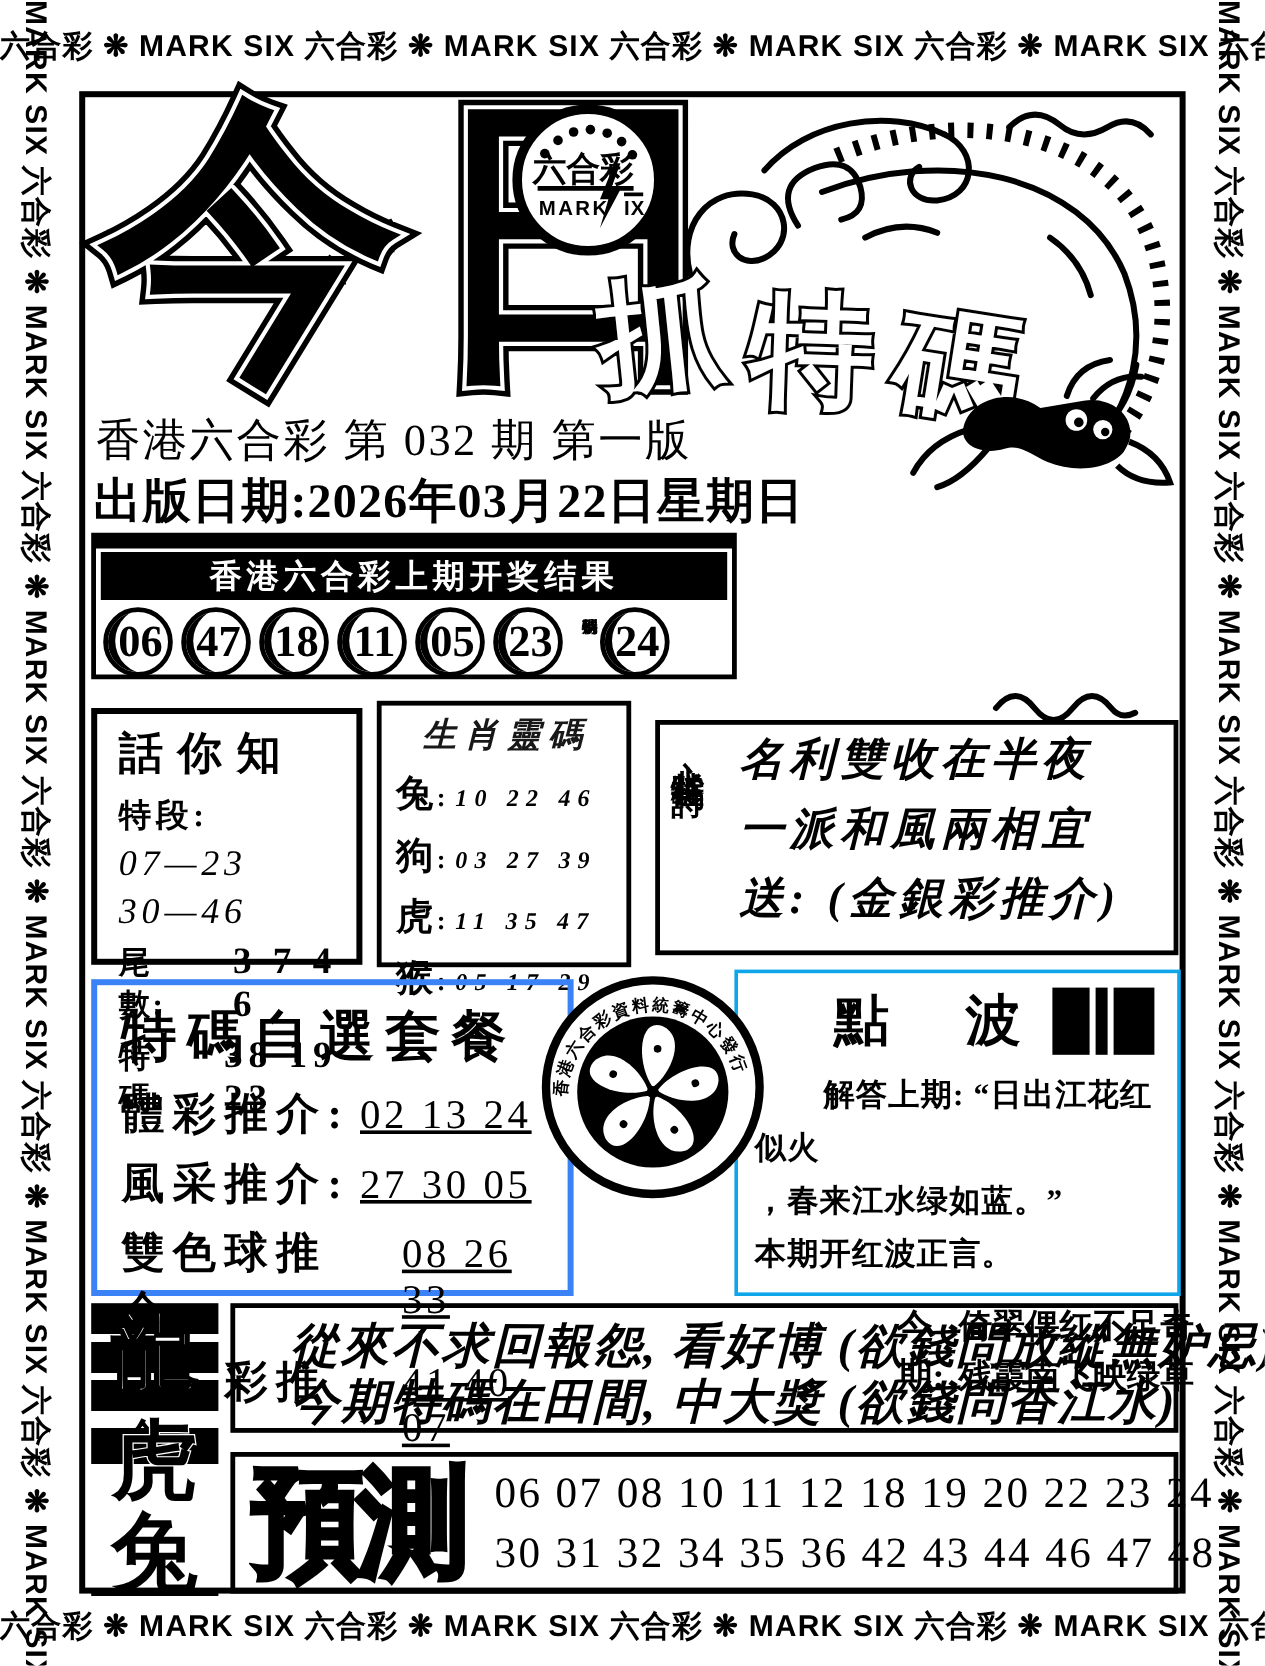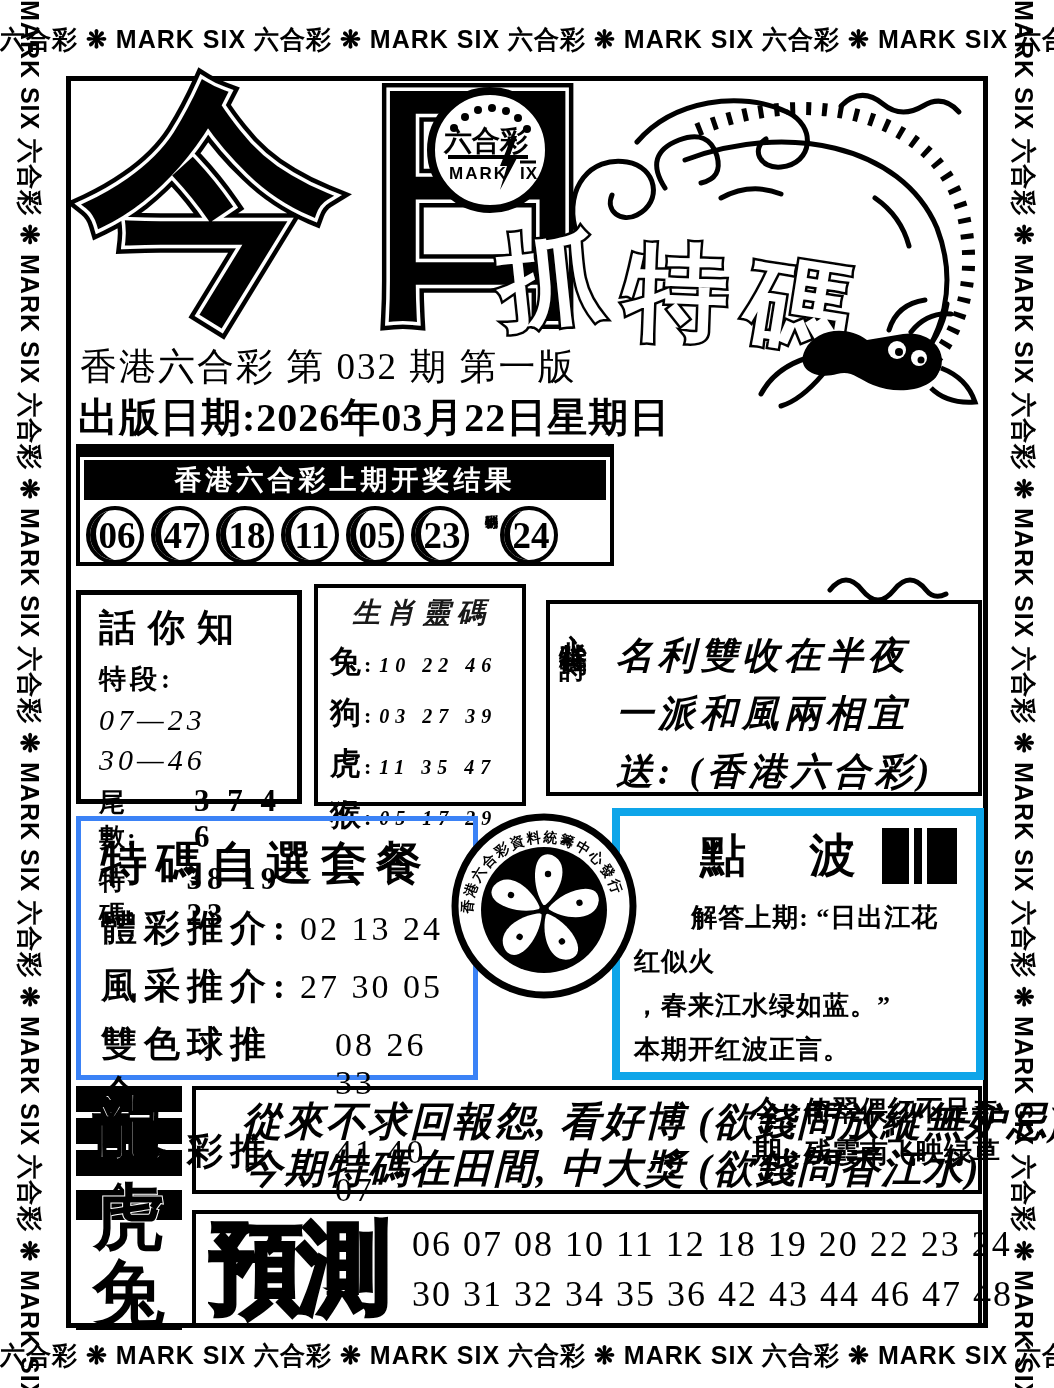--- a/index.html
+++ b/index.html
@@ -77,35 +77,35 @@
                   text-align:center; opacity:.9; }
   .zodiac-row { display:flex; align-items:baseline; margin-top:9px; }
   .zodiac-row .animal { font-size:31px; font-weight:bold; }
   .zodiac-row .colon  { font-size:22px; font-weight:bold; margin:0 8px 0 3px; }
   .zodiac-row .nums   { font-size:20px; font-weight:bold; font-style:italic; letter-spacing:6px; }
 
   .poem { position:absolute; left:546px; top:600px; width:436px; height:196px;
           border:4px solid #000; display:flex; background:#fff; }
   .poem-title { writing-mode:vertical-rl; text-orientation:upright; font-size:27px;
                 font-weight:bold; padding:8px 3px 0 5px; letter-spacing:5px; }
-  .poem-body { flex:1; padding:23px 4px 0 22px; font-size:37px; font-weight:600;
+  .poem-body { flex:1; padding:1px 4px 0 22px; font-size:37px; font-weight:600;
                font-style:italic; line-height:58px; letter-spacing:5px; white-space:nowrap; }
   .poem-squiggle { position:absolute; left:826px; top:566px; width:130px; height:34px; }
 
   .combo { position:absolute; left:76px; top:816px; width:402px; height:264px;
            border:5px solid #3b82f6; padding:12px 0 0 20px; }
   .combo-title { font-size:46px; font-weight:bold; letter-spacing:9px; }
   .combo-row { display:flex; align-items:baseline; margin-top:9px; }
   .combo-row .lbl { font-size:36px; font-weight:bold; letter-spacing:7px; }
-  .combo-row .val { font-size:34px; margin-left:8px; letter-spacing:3px; }
+  .combo-row .val { font-size:34px; margin-left:8px; letter-spacing:3px;text-decoration:underline; }
 
   .stamp { position:absolute; left:448px; top:810px; width:192px; height:192px; z-index:5; }
 
   .dianbo { position:absolute; left:612px; top:808px; width:372px; height:272px;
-            border:8px solid #0ea5e9; padding:10px 14px 0 14px; }
+            border:3px solid #0ea5e9; padding:10px 14px 0 14px; }
   .dianbo-titlerow { display:flex; align-items:center; margin-left:66px; height:60px; }
   .dianbo-title { font-size:46px; font-weight:bold; letter-spacing:26px; white-space:nowrap; }
   .redact { background:#000; height:56px; display:inline-block; margin-right:5px; }
   .r1 { width:54px; } .r2 { width:16px; } .r3 { width:58px; }
   .dianbo-answer { margin-top:10px; font-size:26px; font-weight:600; line-height:44px;
                    letter-spacing:1px; }
   .dianbo-answer .ind { text-indent:2.2em; display:block; }
   .dianbo-current { display:flex; align-items:center; margin-top:18px; margin-left:118px; }
   .dianbo-current .lbl { font-size:30px; font-weight:bold; margin-right:12px; }
   .dianbo-current .lines { font-size:28px; font-weight:600; line-height:42px; white-space:nowrap; }
@@ -256,21 +256,21 @@
 </div>
 
 <svg class="poem-squiggle" viewBox="0 0 130 34">
   <path d="M4 24 q16 -20 32 0 q16 20 32 0 q16 -20 32 0 q8 10 20 4" fill="none" stroke="#000" stroke-width="5" stroke-linecap="round"></path>
 </svg>
 <div class="poem">
   <div class="poem-title">心水特碼詩</div>
   <div class="poem-body">
     <div>名利雙收在半夜</div>
     <div>一派和風兩相宜</div>
-    <div>送: (香港六合彩)</div>
+    <div>送: (金銀彩推介)</div>
   </div>
 </div>
 
 <div class="combo">
   <div class="combo-title">特碼自選套餐</div>
   <div class="combo-row">
     <span class="lbl">體彩推介:</span>
     <span class="val">02 13 24</span>
   </div>
   <div class="combo-row">

